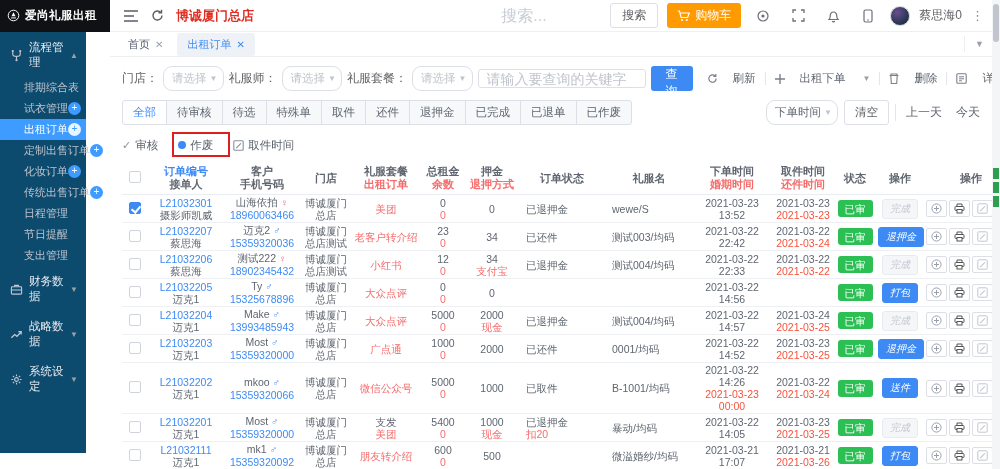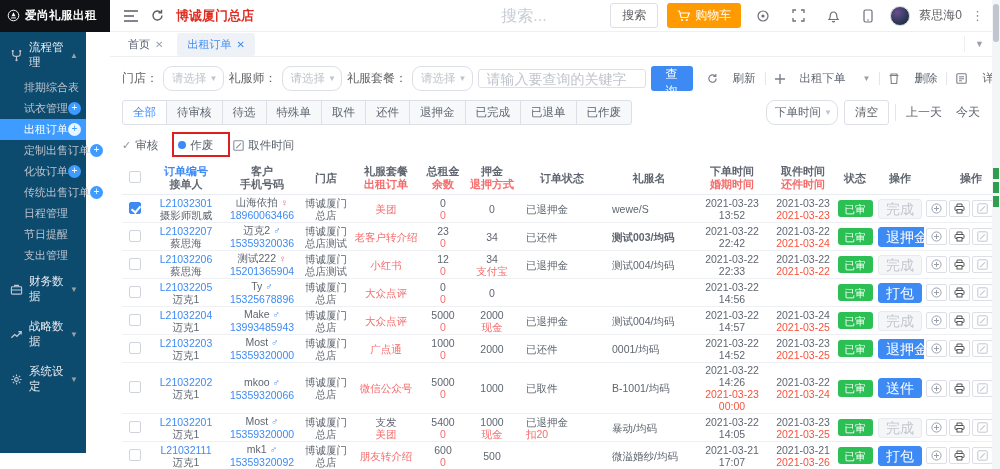--- a/index.html
+++ b/index.html
@@ -82,21 +82,21 @@
   td { font-size:10.5px; color:#5f6670; border-bottom:1px solid #eef0f4; padding:1px 2px; text-align:center; line-height:12px; height:25px; overflow:hidden; }
   .c-red { color:#f56c6c; }
   .c-red2 { color:#f5533d; }
   .c-blue { color:#3d8af5; }
   .c-link { color:#3d8af5; cursor:pointer; }
   td.al, th.al { text-align:left; }
   .chk { width:12px; height:12px; border:1px solid #cfd3dc; border-radius:2px; display:inline-block; background:#fff; cursor:pointer; }
   .chk.on { background:#3d8af5; border-color:#3d8af5; position:relative; }
   .chk.on::after { content:""; position:absolute; left:3px; top:1px; width:4px; height:7px; border:solid #fff; border-width:0 2px 2px 0; transform:rotate(40deg); }
   .badge-green { display:inline-block; background:#2bbf54; color:#fff; font-size:10.5px; padding:2.5px 7px; border-radius:3px; }
-  .row-btn { display:inline-block; font-size:14px; border-radius:3px; padding:3px 7px; cursor:pointer; white-space:nowrap; }
+  .row-btn { display:inline-block; font-size:10px; border-radius:3px; padding:3px 7px; cursor:pointer; white-space:nowrap;font-style:italic; }
   .row-btn.primary { background:#3d8af5; color:#fff; border:1px solid #3d8af5; }
   .row-btn.disabled { background:#f5f6f8; color:#c3c7cf; border:1px solid #e7eaee; cursor:default; }
   .icon-group { display:inline-flex; gap:2px; }
   .mini-btn { width:21px; height:17px; border:1px solid #dcdfe6; border-radius:2px; background:#fff; display:flex; align-items:center; justify-content:center; cursor:pointer; }
   .gender { font-size:10px; }
   #vscroll { position:absolute; right:0; top:0; width:8px; height:469px; background:#f4f5f7; z-index:20; }
   #vscroll .thumb { position:absolute; top:4px; left:1px; width:6px; height:38px; background:#c1c5cd; border-radius:3px; }
   .vmark { position:absolute; left:1px; width:6px; height:11px; background:#2e9e4f; }
 </style>
 </head>
@@ -499,21 +499,21 @@
             <td>
               <div>23</div>
               <div class="c-red">0</div>
             </td>
             <td>
               <div>34</div>
             </td>
             <td class="al" style="padding-left:8px;">
               <div>已还件</div>
             </td>
-            <td class="al" style="padding-left:6px;font-weight:bold;">测试003/均码</td>
+            <td class="al" style="padding-left:6px;">测试003/均码</td>
             <td>
               <div>2021-03-22 22:42</div>
             </td>
             <td>
               <div>2021-03-22</div>
               <div class="c-red2">2021-03-24</div>
             </td>
             <td><span class="badge-green">已审</span></td>
             <td><span class="row-btn primary">退押金</span></td>
             <td><span class="icon-group">
@@ -540,21 +540,21 @@
               </span></td>
           </tr>
           <tr>
             <td><span class="chk"></span></td>
             <td>
               <div class="c-link">L21032206</div>
               <div>蔡思海</div>
             </td>
             <td>
               <div><span>测试222</span> <span class="gender" style="color:#f06292;">♀</span></div>
-              <div class="c-blue">15201365904</div>
+              <div class="c-blue">18902345432</div>
             </td>
             <td>博诚厦门总店测试</td>
             <td>
               <div class="c-red">小红书</div>
             </td>
             <td>
               <div>12</div>
               <div class="c-red">0</div>
             </td>
             <td>

